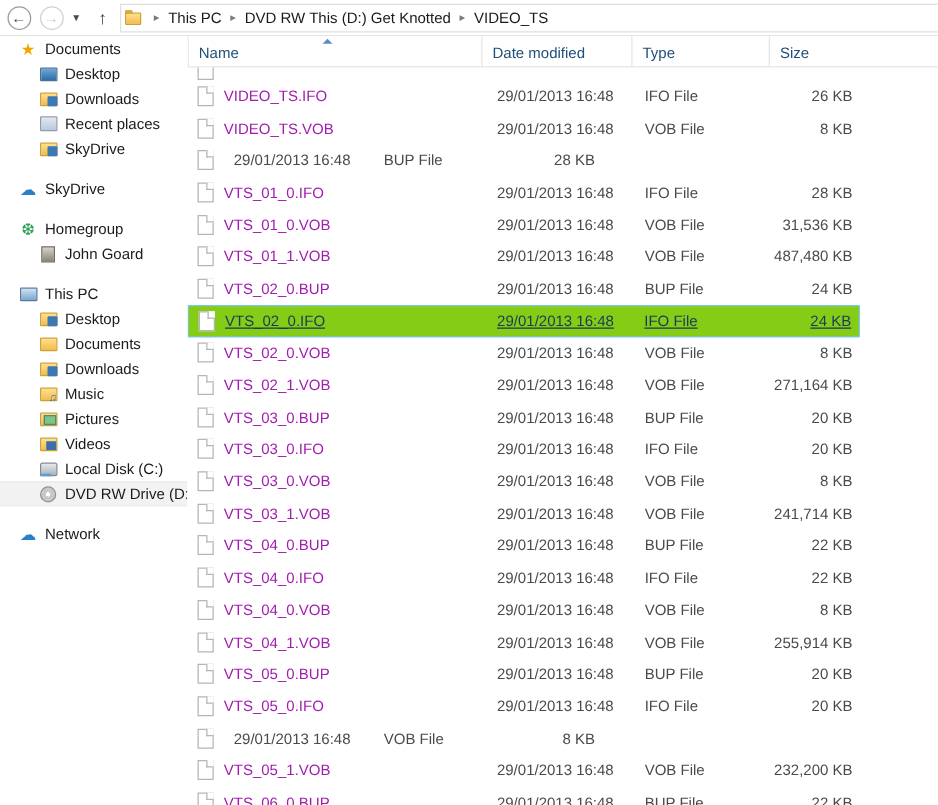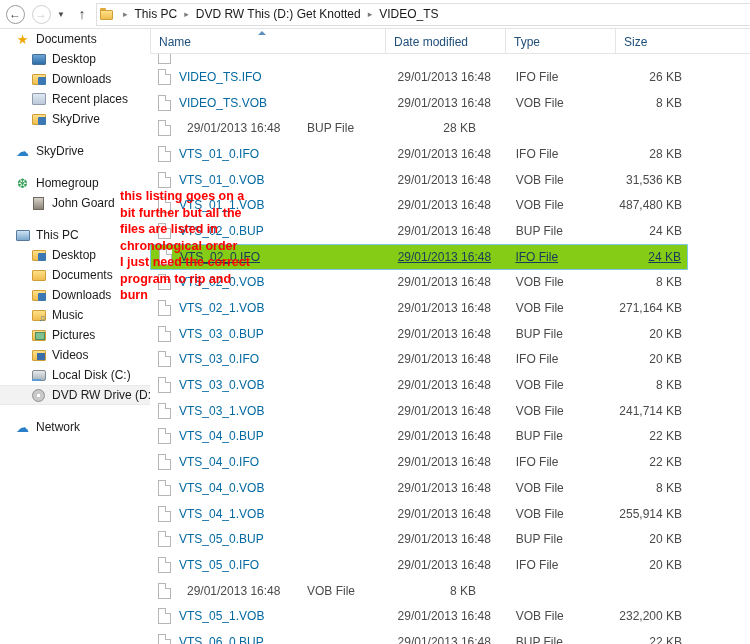--- a/index.html
+++ b/index.html
@@ -181,21 +181,21 @@
     background: #ffffff; border: 1px solid #b5b5b5;
   }
   .fileicon::after {
     content:""; position:absolute; right:-1px; top:-1px;
     width:5px; height:5px; background:#ffffff;
     border-left:1px solid #b5b5b5; border-bottom:1px solid #b5b5b5;
   }
   .cell {
     font-size: 12px; white-space: nowrap; overflow: hidden;
   }
-  .cell.name { width: 214px; color: #0369a1; }
+  .cell.name { width: 214px; color: #a21caf; }
   .cell.date { width: 120px; color: #4a4a4a; padding-left: 8px; }
   .cell.type { width: 110px; color: #4a4a4a; padding-left: 8px; }
   .cell.size { width: 73px; color: #4a4a4a; text-align: right; padding-right: 6px; }
   .row.selected .cell.name,
   .row.selected .cell.date,
   .row.selected .cell.type,
   .row.selected .cell.size { color: #1a3a5a; }
 
   
   .annotation {
@@ -523,23 +523,14 @@
         <div class="row">
           <span class="fileicon"></span>
           <span class="cell name"><span class="cell-text">VTS_06_0.BUP</span></span>
           <span class="cell date"><span class="cell-text">29/01/2013 16:48</span></span>
           <span class="cell type"><span class="cell-text">BUP File</span></span>
           <span class="cell size"><span class="cell-text">22 KB</span></span>
         </div>
       </div>
   </div>
 
-  <div class="annotation" id="annotation" style="color: rgb(255, 0, 0);">
-      <div>this listing goes on a</div>
-      <div>bit further but all the</div>
-      <div>files are listed  in</div>
-      <div>chronological order</div>
-      <div>I just need the correct</div>
-      <div>program to rip and</div>
-      <div>burn</div>
-    </div>
 
 </div>
 
 </body></html>

